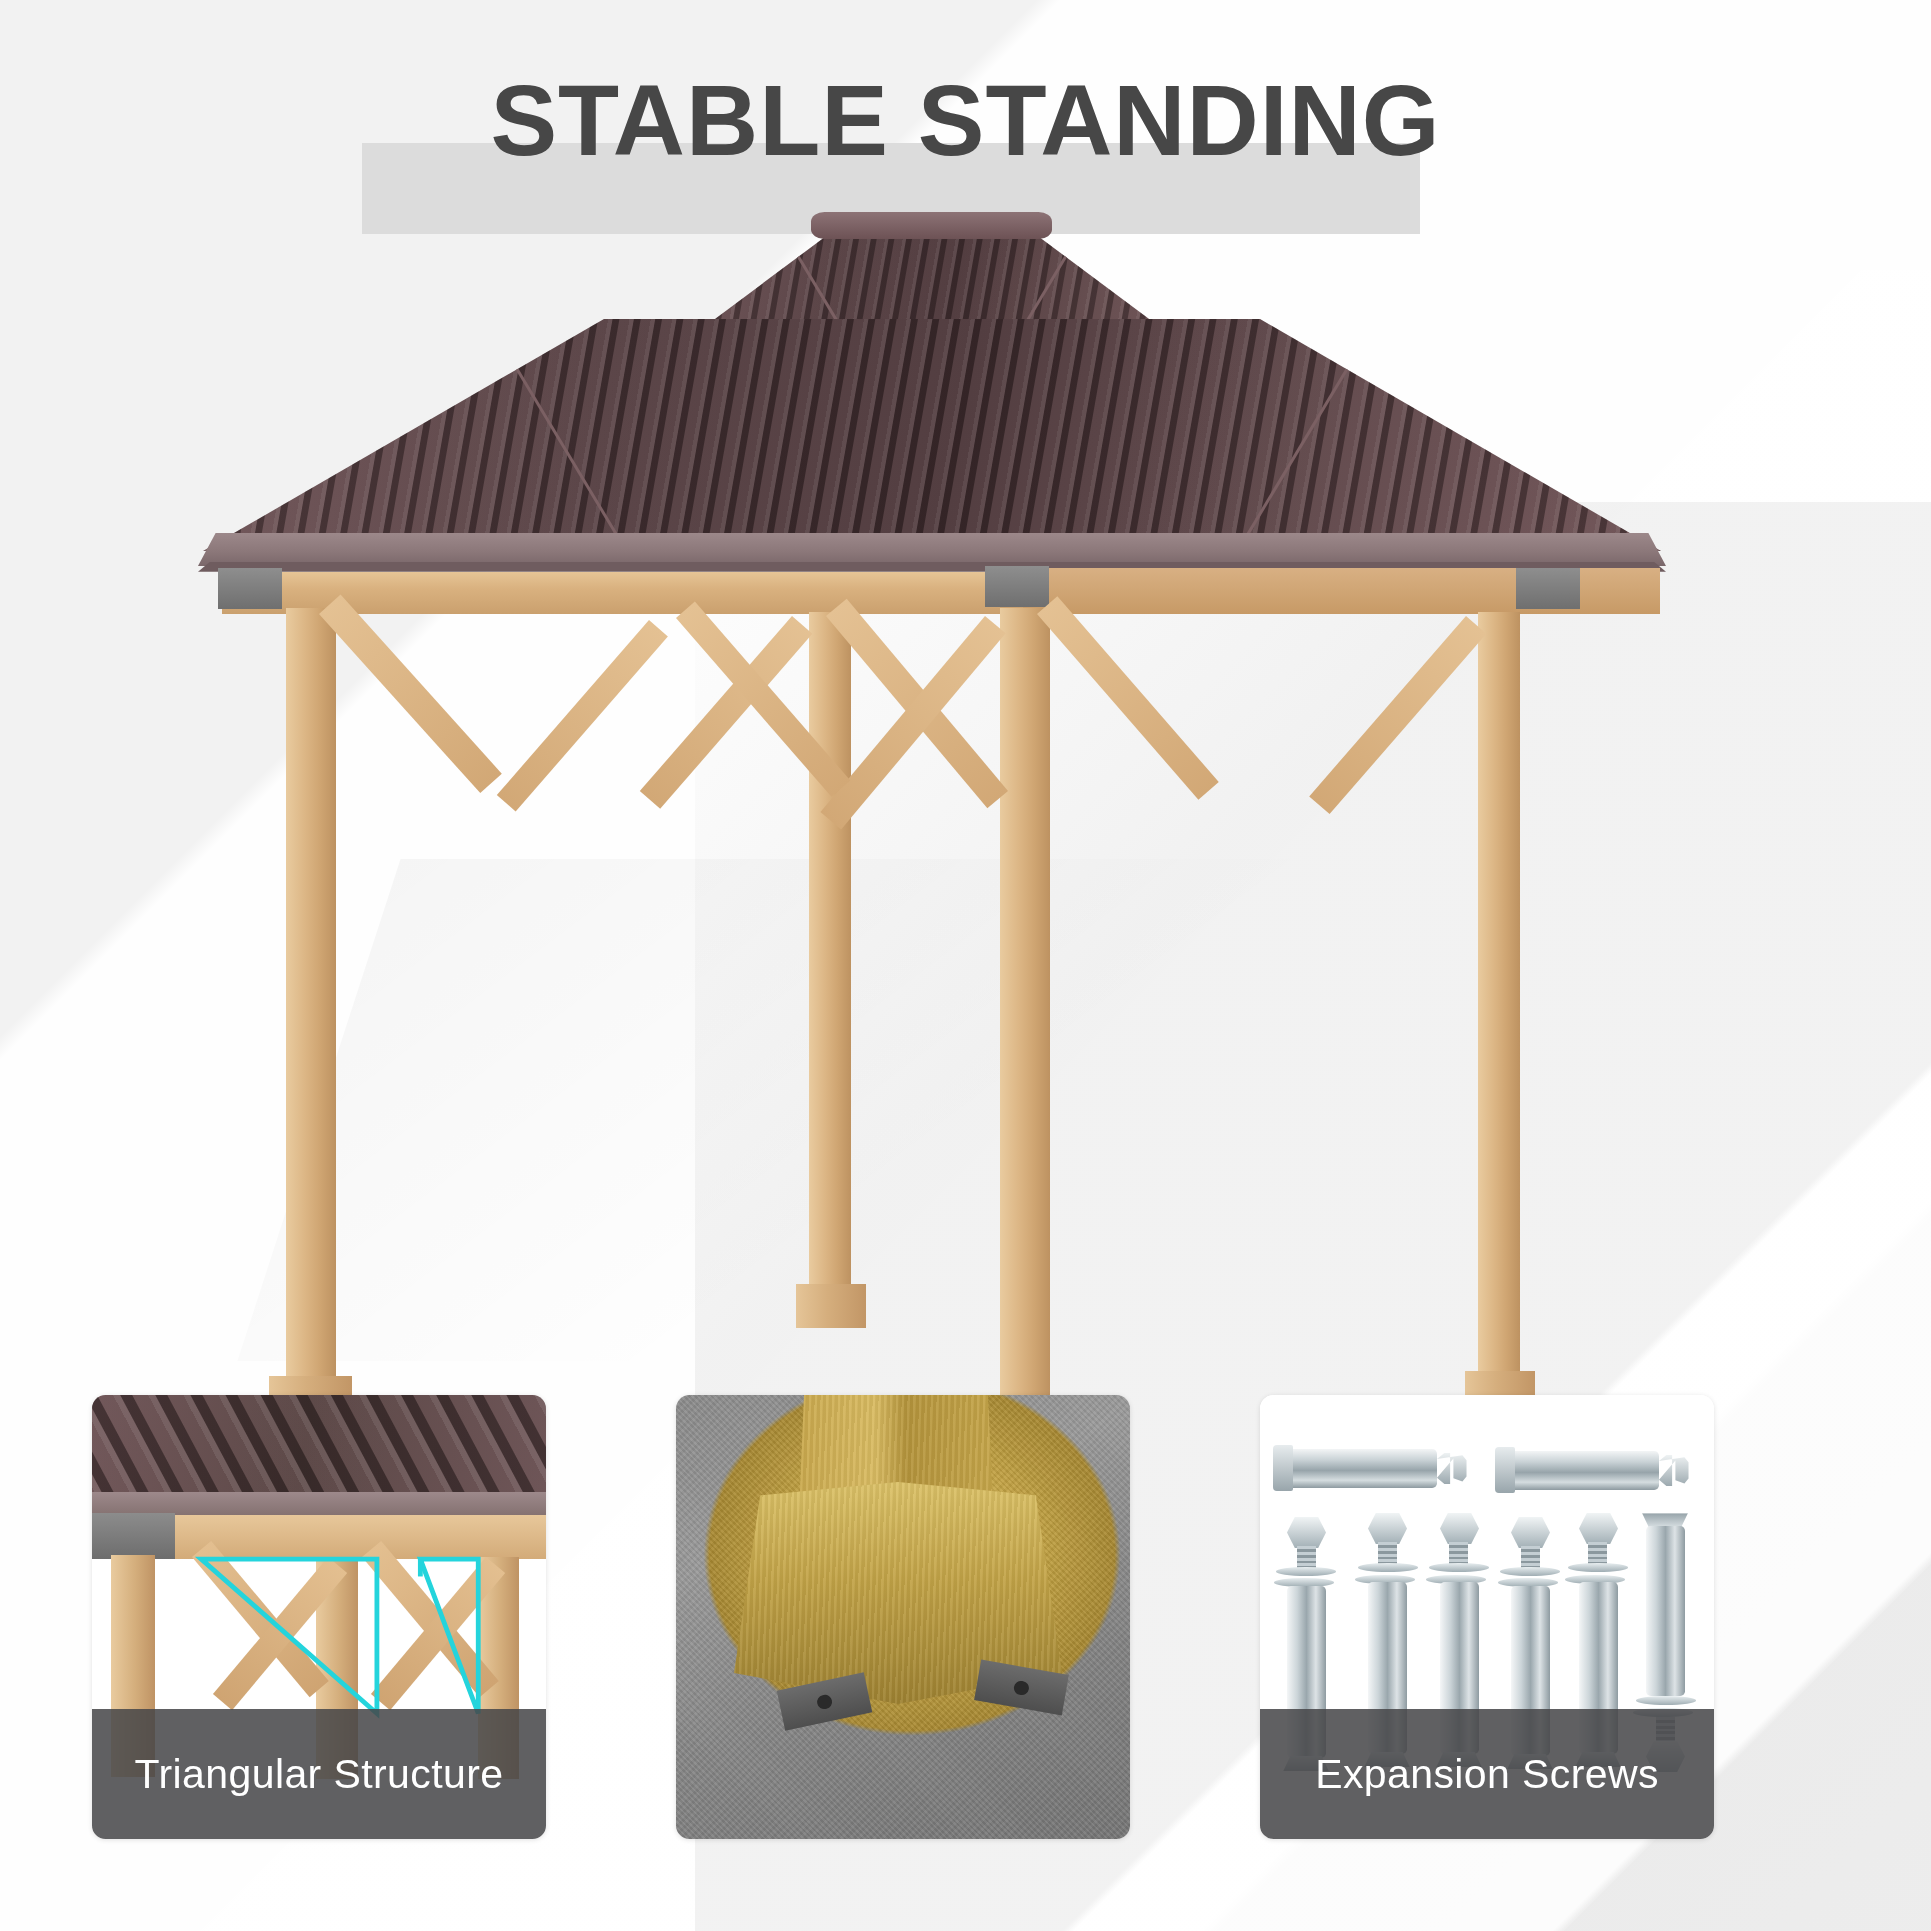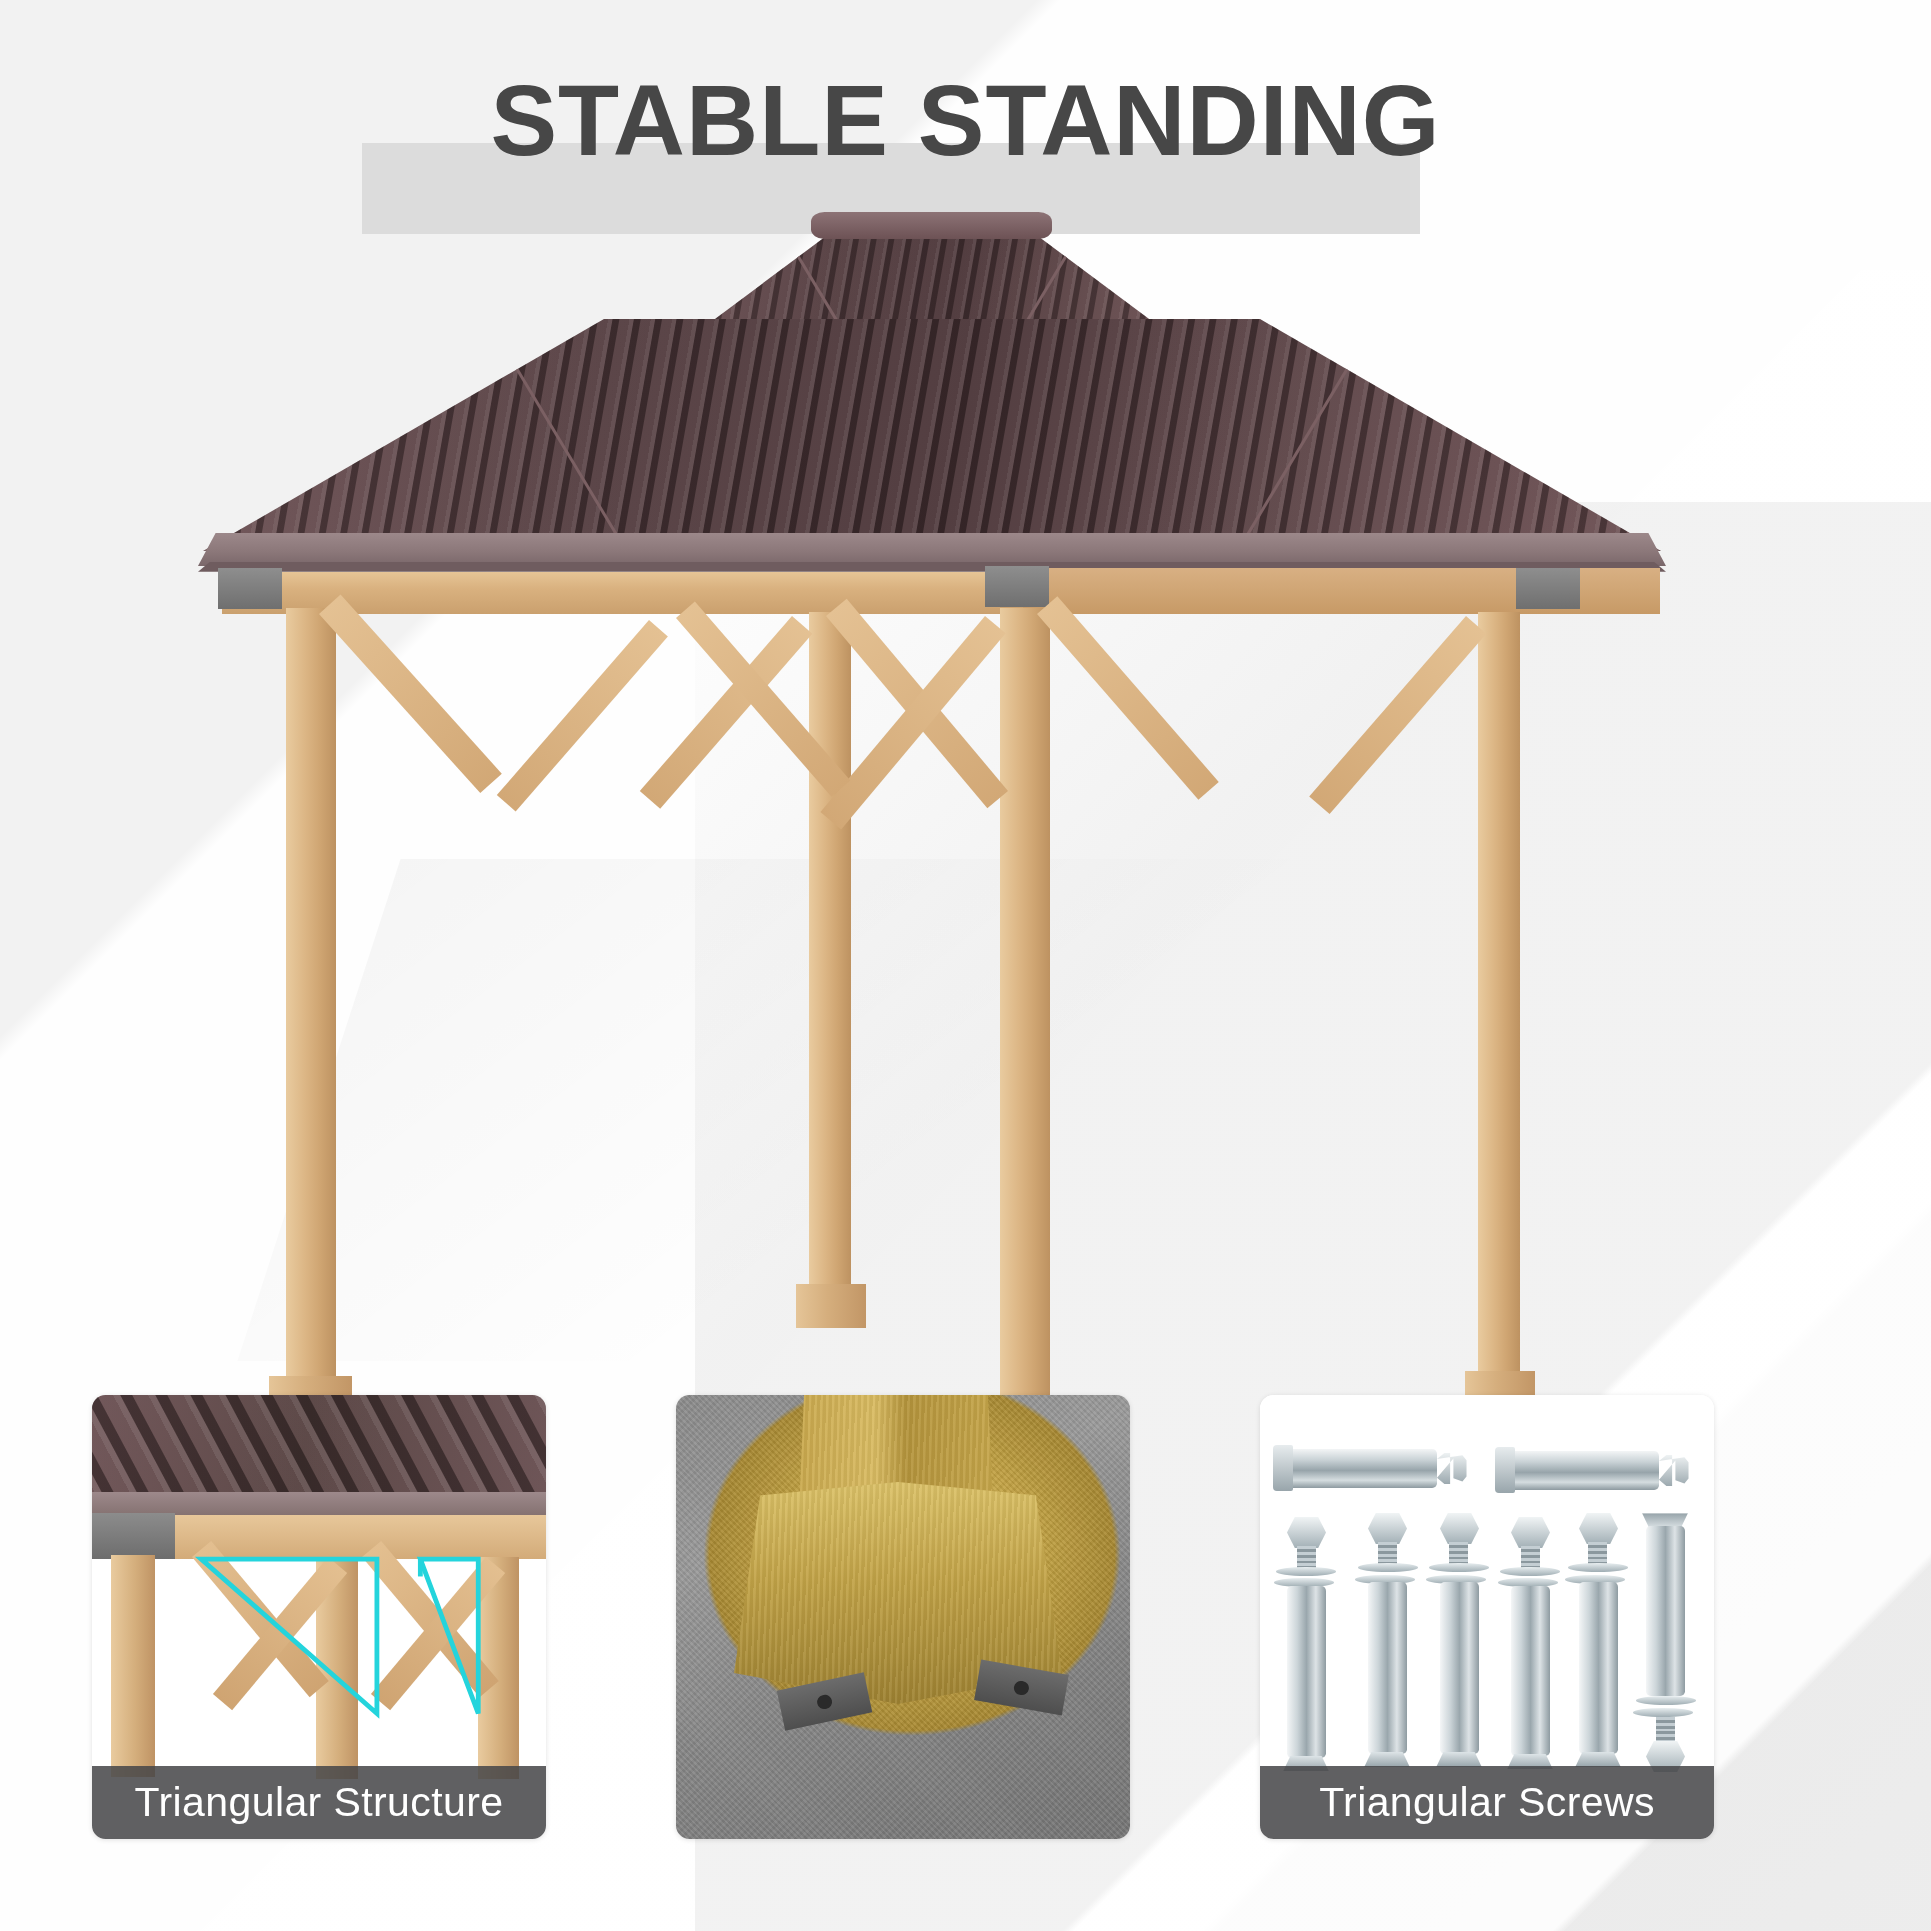--- a/index.html
+++ b/index.html
@@ -155,21 +155,21 @@
     background:#fff;
     box-shadow:0 1px 4.8px rgba(0,0,0,.12);
   }
   #panel-1 { left:92px; }
   #panel-2 { left:676px; }
   #panel-3 { left:1260px; }
 
   .panel-art { position:absolute; inset:0; overflow:hidden; }
 
   .caption {
-    position:absolute; left:0; bottom:0; width:100%; height:73px;
+    position:absolute; left:0; bottom:0; width:100%; height:130px;
     background:rgba(70,70,72,.86);
     display:flex; align-items:center; justify-content:center;
     color:#fff; font-size:41px; letter-spacing:0.4px;
     white-space:nowrap;
   }
 
   
   .p1-roof {
     position:absolute; left:-29px; top:-9.7px; width:541px; height:114px;
     background:linear-gradient(100deg,#6d5154,#55403f 45%,#6a4f52);
@@ -447,17 +447,17 @@
       <div>
         <div class="cone" style="left:382px;top:118px;transform:rotate(180deg);"></div>
         <div class="screw-v" style="left:386px;top:131px;height:170px;"></div>
         <div class="washer" style="left:376px;top:301px;"></div>
         <div class="washer" style="left:373px;top:313px;"></div>
         <div class="thread" style="left:396px;top:322px;"></div>
         <div class="nut" style="left:386px;top:346px;"></div>
       </div>
 
     </div>
-    <div class="caption">Triangular Screws</div>
+    <div class="caption">Expansion Screws</div>
   </div>
 
 </div>
 
 
 </body></html>

